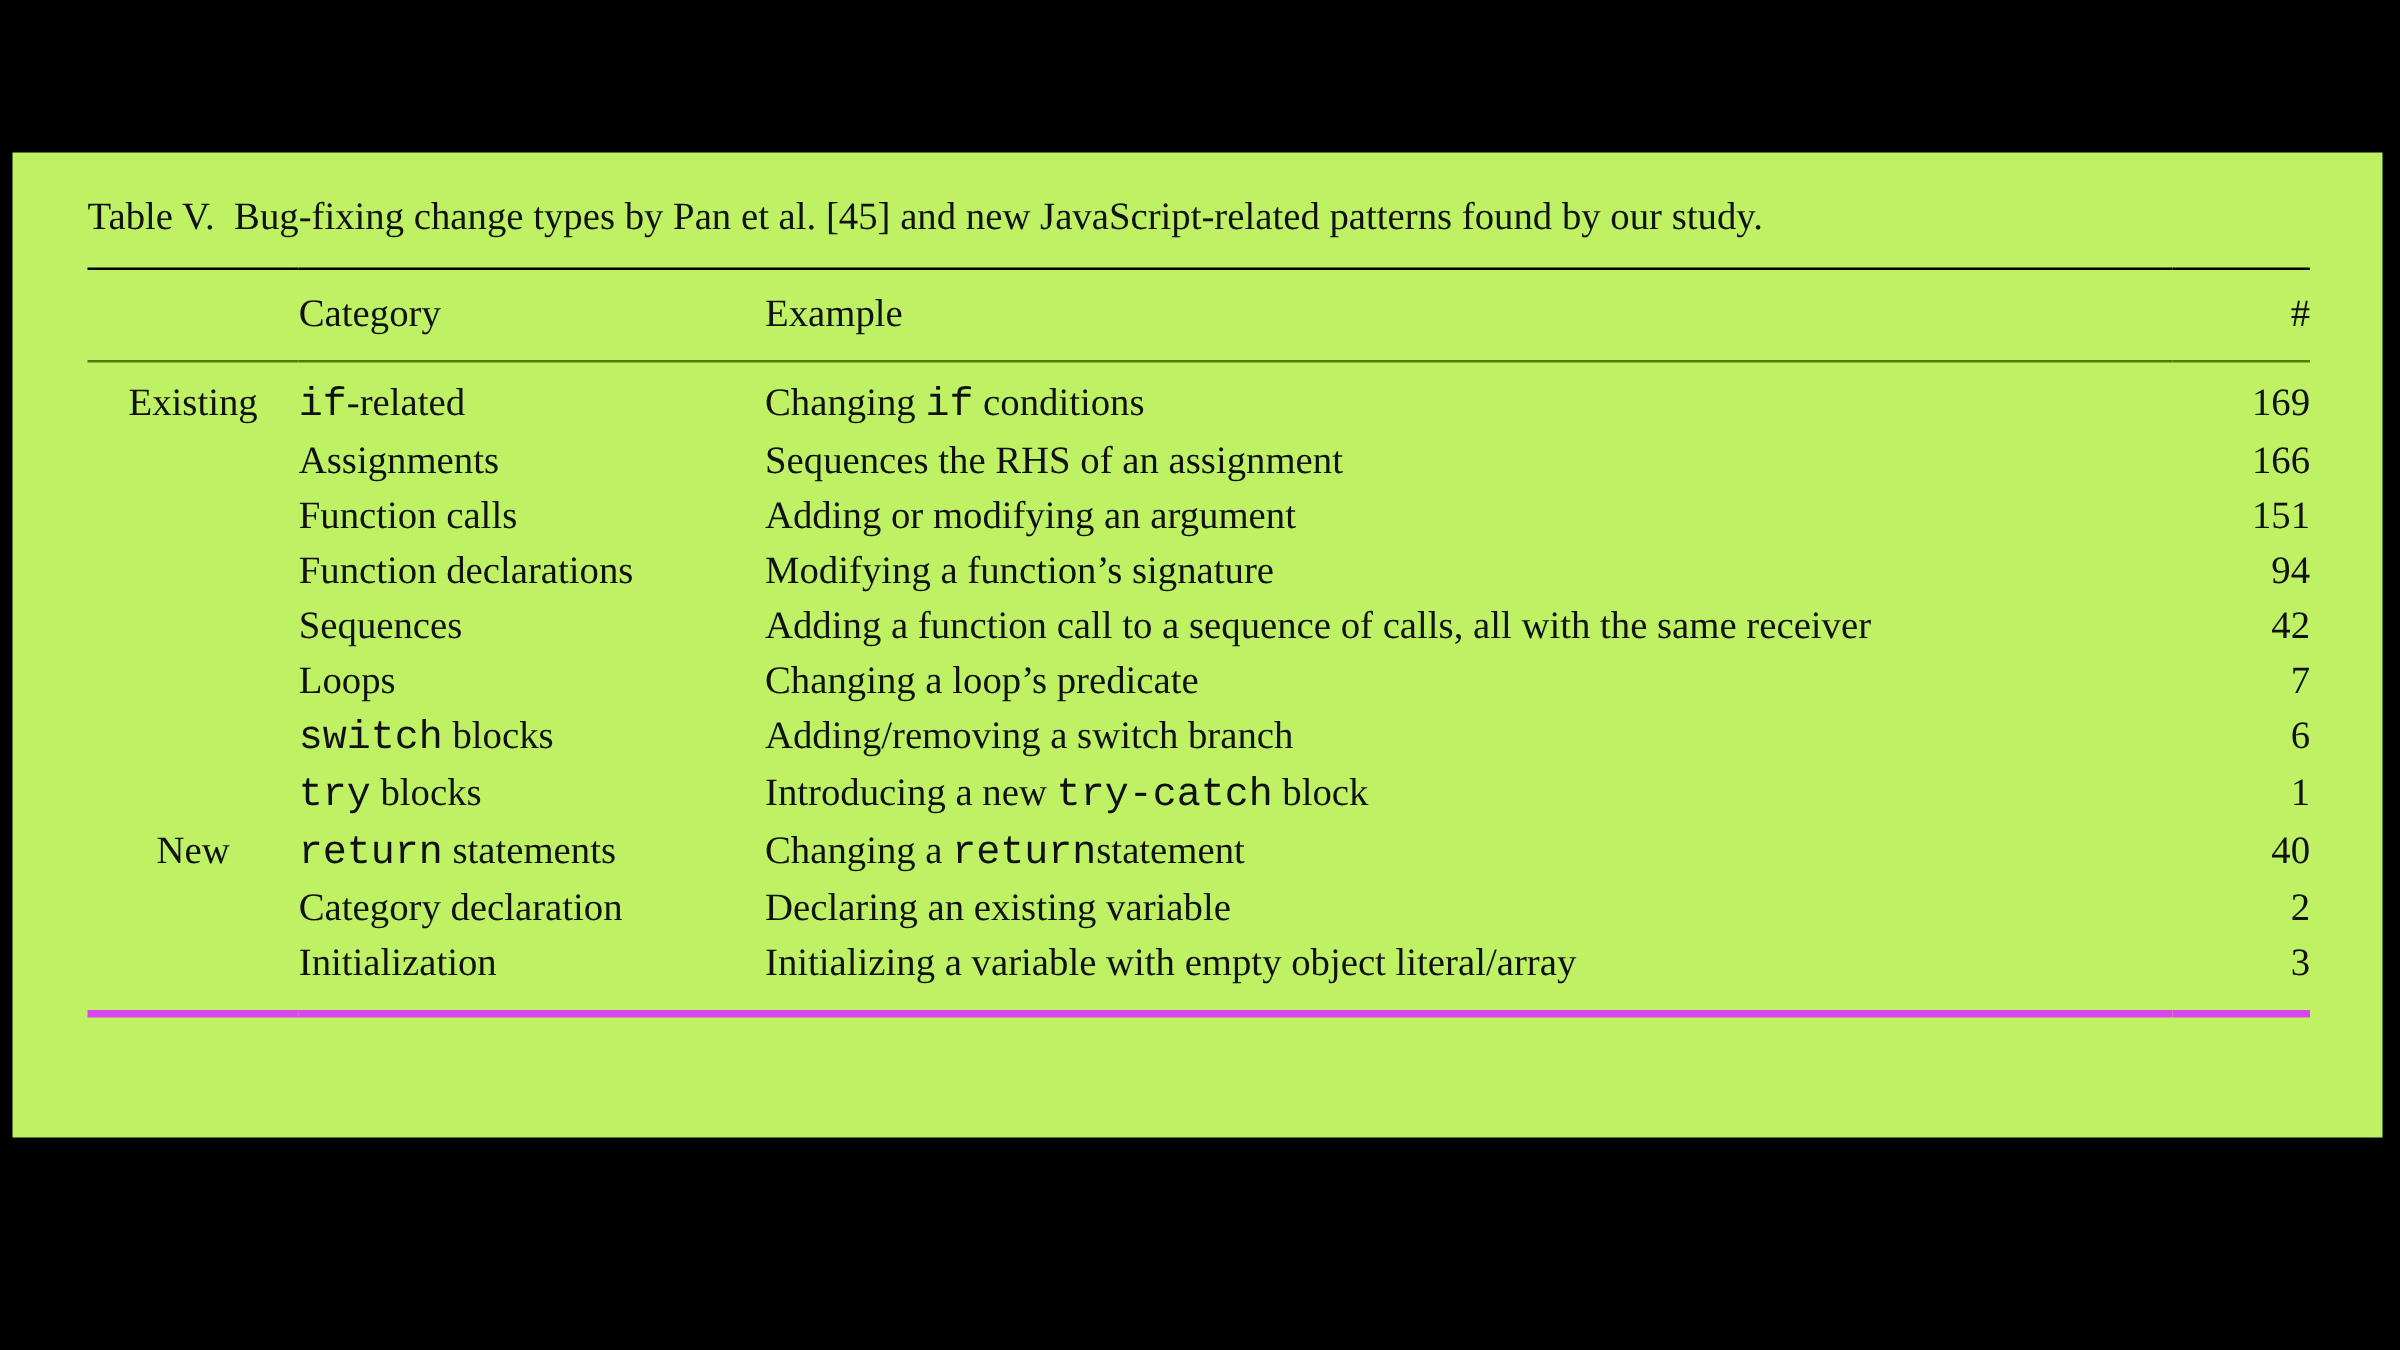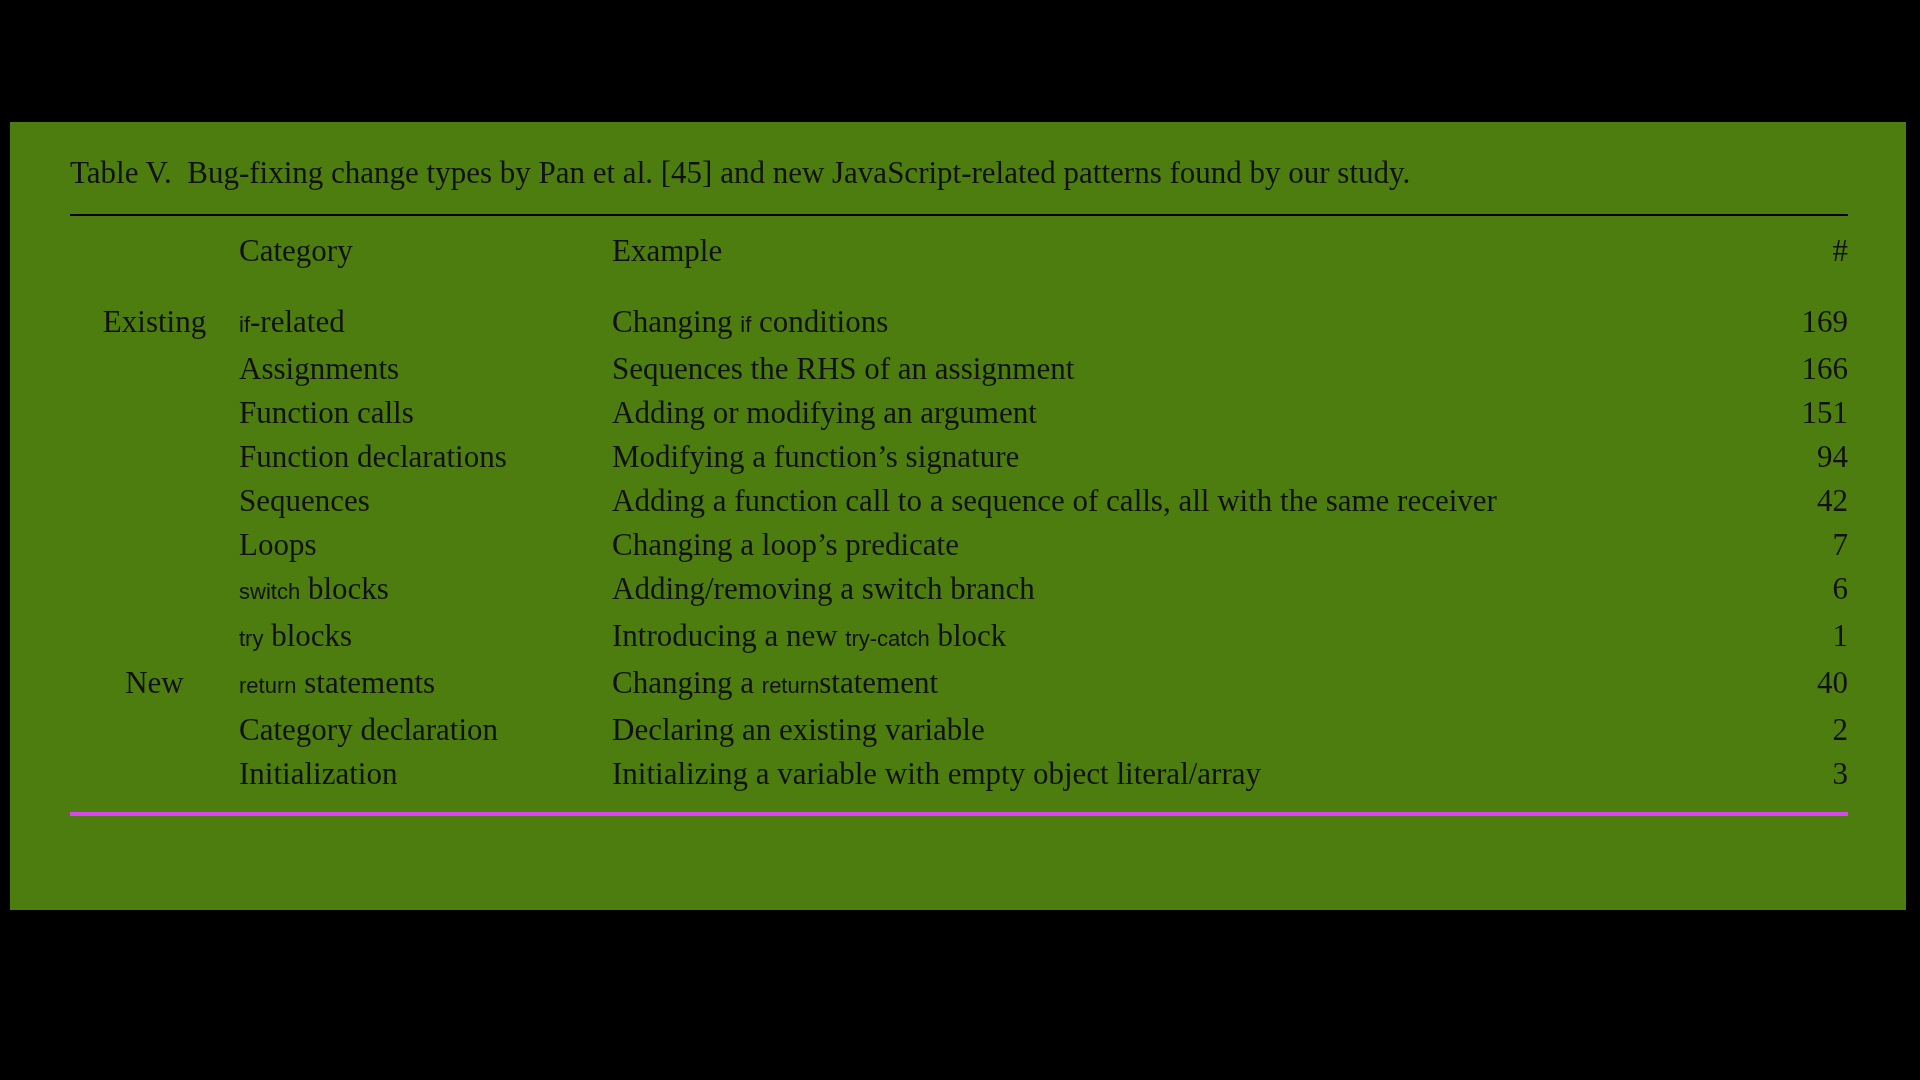--- a/index.html
+++ b/index.html
@@ -14,21 +14,21 @@
     background: #000;
     overflow: hidden;
     font-family: "Liberation Serif", serif;
   }
   .sheet {
     position: absolute;
     left: 10px;
     top: 122px;
     width: 1896px;
     height: 788px;
-    background: #4d7c0f;
+    background: #bef264;
     color: #111;
   }
   .caption {
     margin: 32px 58px 0 60px;
     font-size: 31px;
     line-height: 38px;
     color: #111;
     white-space: nowrap;
   }
   table.pan-table {
@@ -58,29 +58,29 @@
 
   tbody td {
     padding: 0;
     line-height: 44px;
     white-space: nowrap;
     vertical-align: baseline;
   }
   tbody tr:first-child td { padding-top: 10px; }
   tbody tr:last-child td {
     padding-bottom: 16px;
-    border-bottom: 4px solid #d946ef;
+    border-bottom: 6px solid #d946ef;
     font-family: Liberation Serif, serif;
   }
   td.group-cell { text-align: center; }
   td.count-cell { text-align: right; }
 
   .mono {
-    font-family: Liberation Sans, sans-serif;
-    font-size: 22px;
+    font-family: Liberation Mono, monospace;
+    font-size: 32px;
   }
 </style>
 </head>
 <body>
 
 <div class="viewport">
   <div class="sheet">
     <div class="caption">Table V.&nbsp; Bug-fixing change types by Pan et al. [45] and new JavaScript-related patterns found by our study.</div>
 
     <table class="pan-table">

